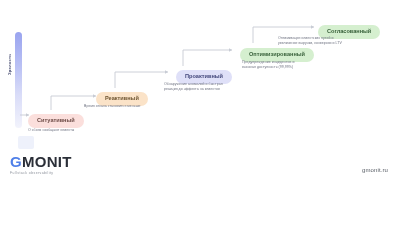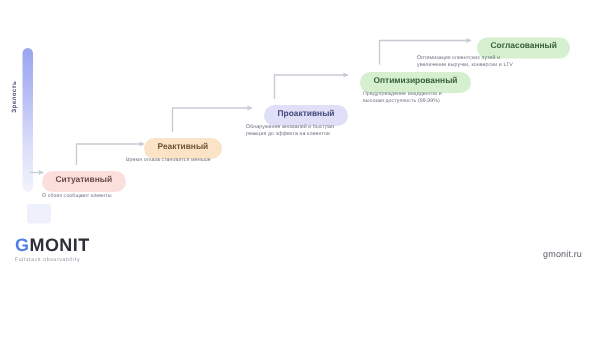--- a/index.html
+++ b/index.html
@@ -67,21 +67,21 @@
   
   .connector { position: absolute; }
   .connector svg { display: block; overflow: visible; }
 
   
   .brand {
     position: absolute;
     left: 10px; bottom: 14px;
   }
   .brand-name {
-    font-size: 12px;
+    font-size: 15px;
     font-weight: 700;
     letter-spacing: .3px;
     color: #2b2f38;
     line-height: 1;
   }
   .brand-name .g { color: #4f7fe8; }
   .brand-tag {
     font-size: 3.4px;
     color: #8a8f99;
     letter-spacing: .45px;

